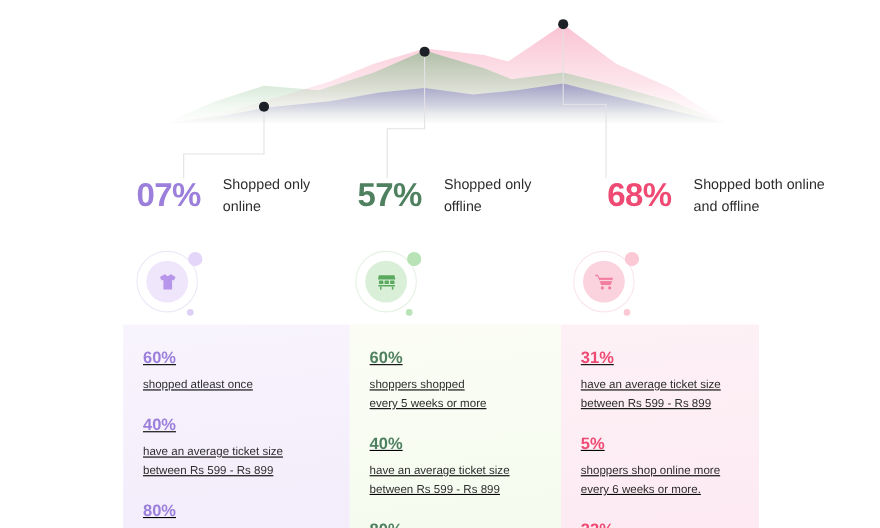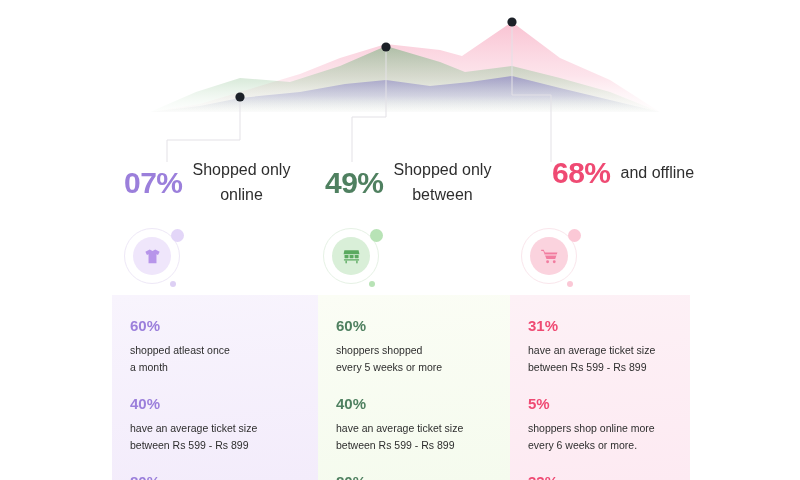--- a/index.html
+++ b/index.html
@@ -32,43 +32,42 @@
     top: 158px;
     left: 0;
     width: 800px;
     height: 50px;
   }
   .callout {
     position: absolute;
     top: 0;
     display: flex;
     align-items: center;
-    gap: 10px;
+    gap: 20px;
   }
   .callout-1 { left: 124px; }
   .callout-2 { left: 325px; }
   .callout-3 { left: 521px; margin-left: 31px; }
 
   .callout-pct {
     font-size: 30px;
     font-weight: 700;
     letter-spacing: -0.5px;
     line-height: 1;
     white-space: nowrap;
   }
   .pct-purple { color: #9b7fdb; }
   .pct-green  { color: #4f8060; }
   .pct-pink   { color: #ef4a73; }
 
   .callout-label {
-    font-size: 16px;
+    font-size: 13px;
     color: #2e2e2e;
     line-height: 1.55;
     max-width: 130px;
-    text-align: center;
   }
 
   
   .badge-row {
     position: absolute;
     top: 226px;
     left: 0;
     width: 800px;
     height: 70px;
   }
@@ -136,20 +135,21 @@
   .b3 .badge-ring { border-color: #fae6ec; }
 
   
   .cards {
     position: absolute;
     left: 112px;
     top: 295px;
     width: 578px;
     height: 185px;
     display: flex;
+    text-decoration: underline;
   }
   .card {
     box-sizing: border-box;
     padding: 22px 18px 0 18px;
     overflow: hidden;
   }
   .card-1 {
     width: 206px;
     background: linear-gradient(175deg, #f8f4fd 0%, #f3ecfb 100%);
   }
@@ -222,30 +222,31 @@
 
   <div class="callout callout-1">
     <div class="callout-pct pct-purple">07%</div>
     <div class="callout-label">
       <div>Shopped only</div>
       <div>online</div>
     </div>
   </div>
 
   <div class="callout callout-2">
-    <div class="callout-pct pct-green">49%</div>
+    <div class="callout-pct pct-green">57%</div>
     <div class="callout-label">
       <div>Shopped only</div>
-      <div>between</div>
+      <div>offline</div>
     </div>
   </div>
 
   <div class="callout callout-3">
     <div class="callout-pct pct-pink">68%</div>
     <div class="callout-label">
+      <div>Shopped both online</div>
       <div>and offline</div>
     </div>
   </div>
 </div>
 
 <div class="badge-row">
 
   <div class="badge badge-1 b1">
     <div class="badge-ring"></div>
     <div class="dot-lg"></div>
@@ -289,21 +290,20 @@
   </div>
 </div>
 
 <div class="cards">
 
   <div class="card card-1">
     <div class="stat">
       <div class="stat-pct pct-purple">60%</div>
       <div class="stat-text">
         <div>shopped atleast once</div>
-        <div>a month</div>
       </div>
     </div>
     <div class="stat">
       <div class="stat-pct pct-purple">40%</div>
       <div class="stat-text">
         <div>have an average ticket size</div>
         <div>between Rs 599 - Rs 899</div>
       </div>
     </div>
     <div class="stat">

